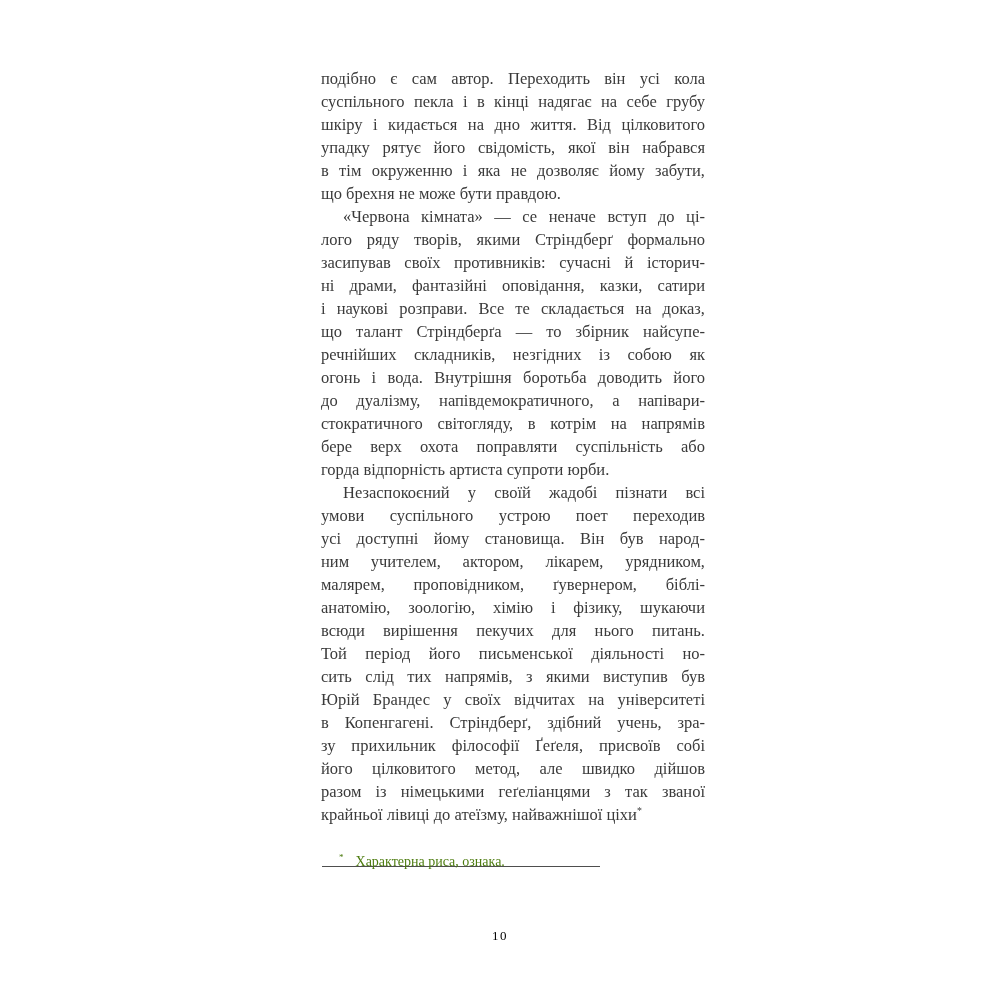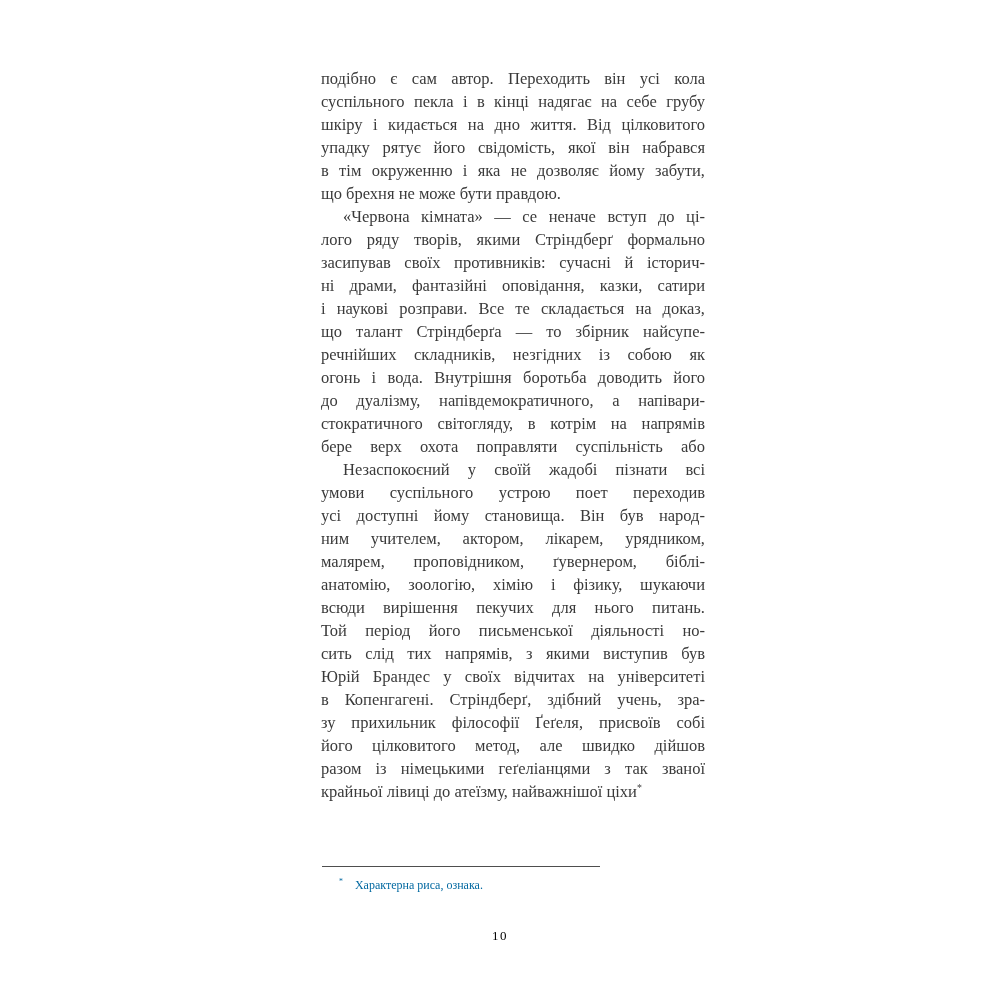--- a/index.html
+++ b/index.html
@@ -49,25 +49,25 @@
     position: absolute;
     left: 322px;
     top: 866px;
     width: 278px;
     height: 0;
     border-top: 1px solid #4e4e4e;
   }
   .footnote {
     position: absolute;
     left: 321px;
-    top: 876px;
+    top: 852px;
     width: 384px;
-    font-size: 12px;
+    font-size: 14px;
     line-height: 19px;
-    color: #0369a1;
+    color: #4d7c0f;
     padding-left: 18px;
     box-sizing: border-box;
   }
   .footnote .fn-marker {
     font-size: 0.65em;
     vertical-align: super;
     margin-right: 12px;
     line-height: 0;
   }
   .page-number {
@@ -101,20 +101,21 @@
         <div class="line">лого ряду творів, якими Стріндберґ формально</div>
         <div class="line">засипував своїх противників: сучасні й історич-</div>
         <div class="line">ні драми, фантазійні оповідання, казки, сатири</div>
         <div class="line">і наукові розправи. Все те складається на доказ,</div>
         <div class="line">що талант Стріндберґа — то збірник найсупе-</div>
         <div class="line">речнійших складників, незгідних із собою як</div>
         <div class="line">огонь і вода. Внутрішня боротьба доводить його</div>
         <div class="line">до дуалізму, напівдемократичного, а напівари-</div>
         <div class="line">стократичного світогляду, в котрім на напрямів</div>
         <div class="line">бере верх охота поправляти суспільність або</div>
+        <div class="line para-last">горда відпорність артиста супроти юрби.</div>
       </div>
       <div class="para">
         <div class="line indent">Незаспокоєний у своїй жадобі пізнати всі</div>
         <div class="line">умови суспільного устрою поет переходив</div>
         <div class="line">усі доступні йому становища. Він був народ-</div>
         <div class="line">ним учителем, актором, лікарем, урядником,</div>
         <div class="line">малярем, проповідником, ґувернером, біблі-</div>
         <div class="line">анатомію, зоологію, хімію і фізику, шукаючи</div>
         <div class="line">всюди вирішення пекучих для нього питань.</div>
         <div class="line">Той період його письменської діяльності но-</div>

